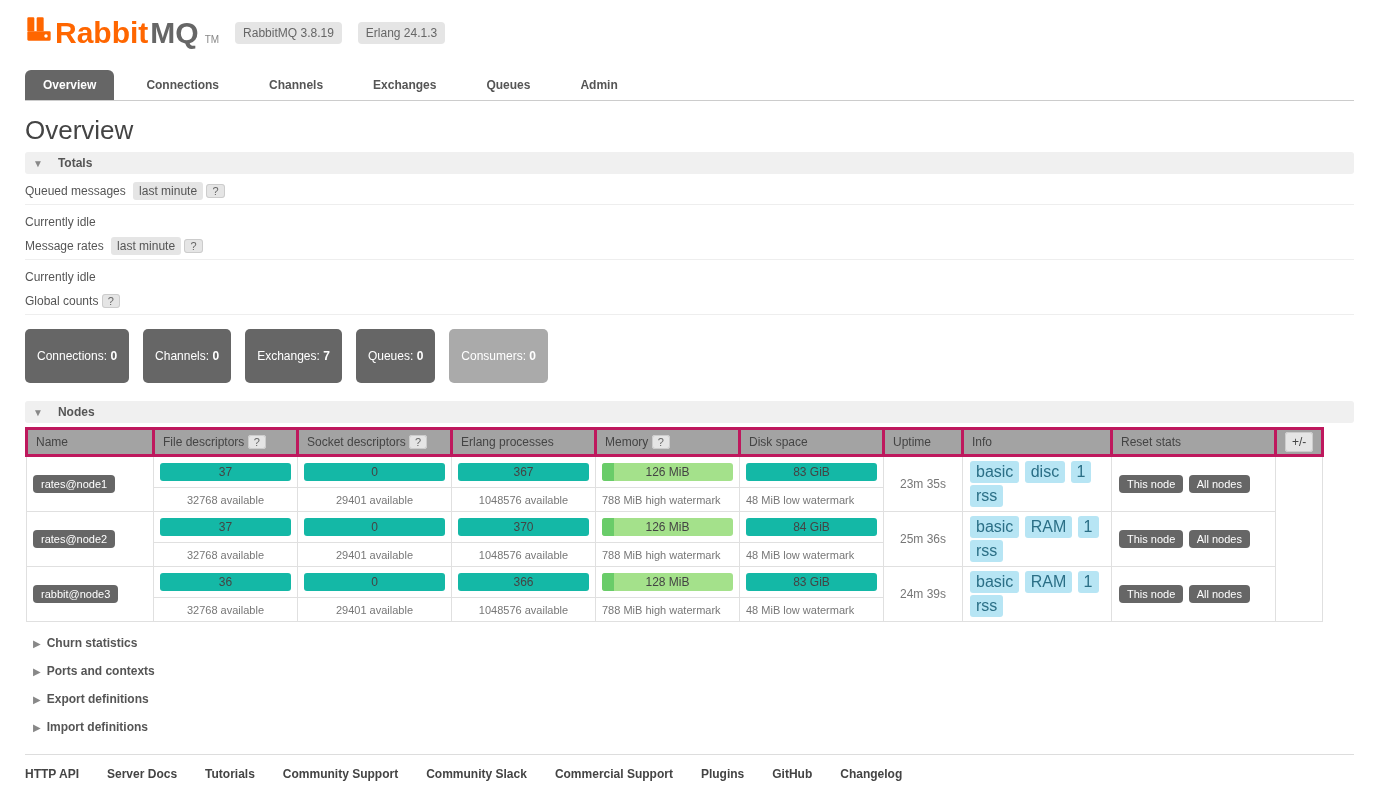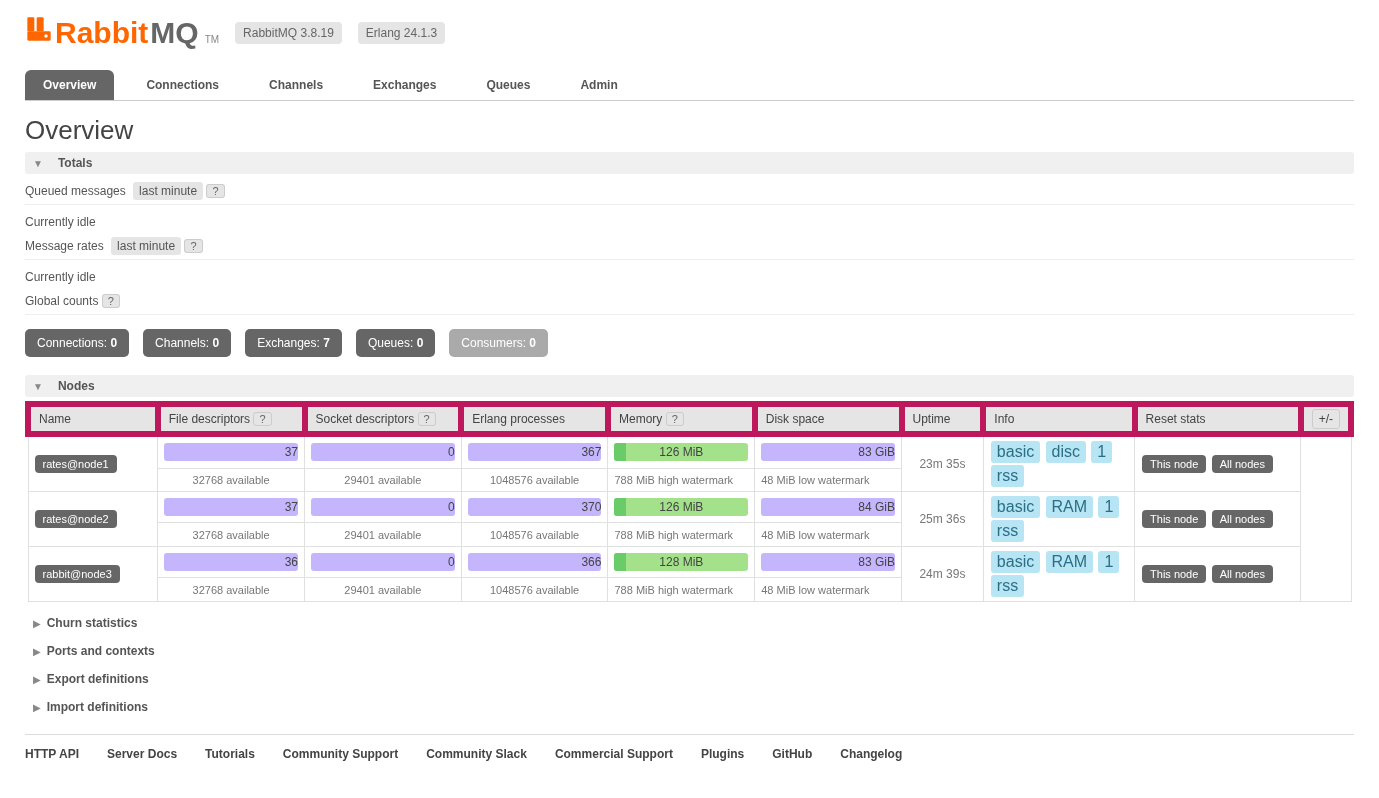--- a/index.html
+++ b/index.html
@@ -17,28 +17,28 @@
   h1 { font-size: 26px; font-weight:normal; color:#444; margin:14px 0 6px 0;}
   .section-bar { background:#f0f0f0; padding:4px 8px; display:flex; align-items:center; gap:6px; border-radius:3px; margin:2px 0;}
   .tri-down, .tri-right { font-size:10px; color:#888;}
   .section-title { font-weight:bold; color:#555; margin-left:9px;}
   .sub { margin: 10px 0 6px 0; color:#555;}
   .pill { background:#e5e5e5; padding:2px 6px; border-radius:3px; color:#555; margin-left:4px;}
   .help { background:#e5e5e5; padding:0 5px; border:1px solid #ccc; border-radius:3px; color:#666; font-size:11px; cursor:pointer;}
   .idle { color:#555; margin:10px 0;}
   hr.light { border:none; border-top:1px solid #eee; margin:4px 0;}
   .counts { display:flex; gap:14px; margin:14px 0 18px 0;}
-  .count-btn { background:#666; color:#fff; border:none; padding:7px 12px; border-radius:5px; font-family:inherit; font-size:12px; cursor:pointer;}
+  .count-btn { background:#666; color:#fff; border:none; padding:20px 12px; border-radius:5px; font-family:inherit; font-size:12px; cursor:pointer;}
   .count-btn.disabled { background:#aaa; }
   table.nodes { border-collapse:collapse; width:auto; margin-top:4px;}
-  table.nodes th { text-align:left; background:#e5e5e5; border:6px solid #be185d; padding:5px 8px; font-weight:normal; color:#444;}
+  table.nodes th { text-align:left; background:#a3a3a3; border:3px solid #be185d; padding:5px 8px; font-weight:normal; color:#444;}
   table.nodes td { border:1px solid #e0e0e0; padding:3px 6px; vertical-align:middle; color:#777;}
   .node-badge { background:#666; color:#fff; padding:3px 8px; border-radius:4px; display:inline-block; font-size:11px;}
   .bar-cell { position:relative; text-align:center; min-width:110px;}
-  .bar { background:#c4b5fd; border-radius:3px; padding:2px 0; color:#444; display:block;text-align:right;}
+  .bar { background:#14b8a6; border-radius:3px; padding:2px 0; color:#444; display:block;}
   .bar-mem { position:relative; background:#a4e18b; border-radius:3px; display:block;}
   .bar-mem .front { position:absolute; left:0; top:0; bottom:0; background:#69cc69; width:12px; border-radius:3px 0 0 3px;}
   .bar-mem .label { position:relative; padding:2px 0; display:block; color:#444;}
   .avail { color:#999; font-size:11px; text-align:center;}
   .wm { color:#999; font-size:11px;}
   .center { text-align:center;}
   .info-badges span { background:#b7e5f4; color:#2b6f86; padding:2px 6px; border-radius:3px; font-size:16px; margin:1px 1px; display:inline-block;}
   .reset-btn { background:#666; color:#fff; border:none; padding:3px 8px; border-radius:4px; font-family:inherit; font-size:11px; cursor:pointer; margin:1px;}
   .collapsed-section { display:flex; align-items:center; gap:6px; margin:14px 0; padding-left:8px;}
   .collapsed-section .tri-right { color:#888;}

